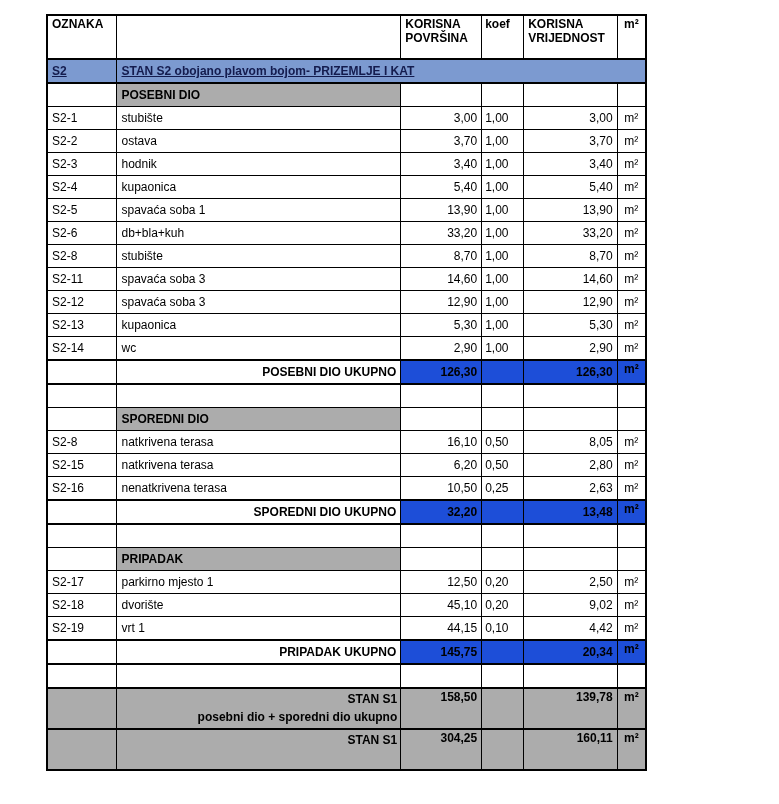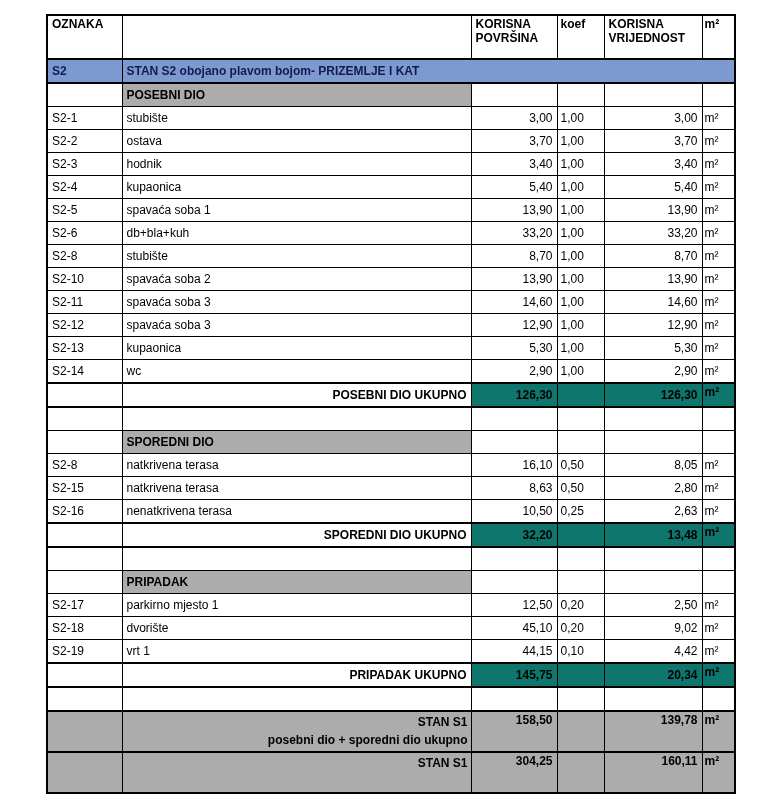--- a/index.html
+++ b/index.html
@@ -1,36 +1,36 @@
 <!DOCTYPE html>
 <html><head>
 <meta charset="utf-8">
 <style>
   html,body{margin:0;padding:0;background:#fff;}
   body{width:779px;height:804px;font-family:"Liberation Sans","DejaVu Sans",sans-serif;color:#000;}
-  .sheet{position:relative;width:779px;height:804px;background:#fff;overflow:hidden;}
+  .sheet{position:relative;width:647px;height:804px;background:#fff;overflow:hidden;}
   table.calc{position:absolute;left:46px;top:14px;border-collapse:collapse;table-layout:fixed;border:2px solid #000;}
   td{border:1px solid #000;font-size:12px;line-height:14px;padding:1px 3px;height:20px;overflow:hidden;white-space:nowrap;vertical-align:middle;}
   
   td.c-code{text-align:left;padding-left:4px;}
   td.c-desc{text-align:left;padding-left:4px;}
   td.c-area{text-align:right;padding-right:4px;}
   td.c-koef{text-align:left;padding-left:3px;}
   td.c-val{text-align:right;padding-right:4px;}
-  td.c-unit{padding:1px 2px;}
+  td.c-unit{text-align:center;padding:1px 2px;}
   
   tr.hdr td{font-weight:bold;vertical-align:top;height:40px;white-space:normal;border-bottom:2px solid #000;}
   
-  tr.blue td{background:#7C9AD0;color:#141c4e;font-weight:bold;border-top:2px solid #000;border-bottom:2px solid #000;}
+  tr.blue td{background:#7C9AD0;color:#141c4e;font-weight:bold;border-top:2px solid #000;border-bottom:2px solid #000;text-decoration:underline;}
   
   tr.sec td.c-desc{background:#ACACAC;font-weight:bold;}
   
   tr.total td{font-weight:bold;border-top:2px solid #000;border-bottom:2px solid #000;}
   tr.total td.c-desc{text-align:right;padding-right:4px;border-radius:8px;}
-  tr.total td.gray{background:#0f766e;}
+  tr.total td.gray{background:#1d4ed8;}
   tr.total td.c-unit{vertical-align:top;}
   
   tr.sum td{background:#ACACAC;font-weight:bold;vertical-align:top;height:37px;border-top:2px solid #000;border-bottom:2px solid #000;white-space:normal;margin-left:37px;}
   tr.sum td.c-desc{text-align:right;}
   tr.sum .l1,tr.sum .l2{display:block;line-height:18px;}
   
   tr.empty td{height:20px;}
 </style>
 </head>
 <body>
@@ -120,28 +120,20 @@
   </tr>
   <tr>
     <td class="c-code">S2-8</td>
     <td class="c-desc">stubište</td>
     <td class="c-area">8,70</td>
     <td class="c-koef">1,00</td>
     <td class="c-val">8,70</td>
     <td class="c-unit">m²</td>
   </tr>
   <tr>
-    <td class="c-code">S2-10</td>
-    <td class="c-desc">spavaća soba 2</td>
-    <td class="c-area">13,90</td>
-    <td class="c-koef">1,00</td>
-    <td class="c-val">13,90</td>
-    <td class="c-unit">m²</td>
-  </tr>
-  <tr>
     <td class="c-code">S2-11</td>
     <td class="c-desc">spavaća soba 3</td>
     <td class="c-area">14,60</td>
     <td class="c-koef">1,00</td>
     <td class="c-val">14,60</td>
     <td class="c-unit">m²</td>
   </tr>
   <tr>
     <td class="c-code">S2-12</td>
     <td class="c-desc">spavaća soba 3</td>
@@ -198,21 +190,21 @@
     <td class="c-code">S2-8</td>
     <td class="c-desc">natkrivena terasa</td>
     <td class="c-area">16,10</td>
     <td class="c-koef">0,50</td>
     <td class="c-val">8,05</td>
     <td class="c-unit">m²</td>
   </tr>
   <tr>
     <td class="c-code">S2-15</td>
     <td class="c-desc">natkrivena terasa</td>
-    <td class="c-area">8,63</td>
+    <td class="c-area">6,20</td>
     <td class="c-koef">0,50</td>
     <td class="c-val">2,80</td>
     <td class="c-unit">m²</td>
   </tr>
   <tr>
     <td class="c-code">S2-16</td>
     <td class="c-desc">nenatkrivena terasa</td>
     <td class="c-area">10,50</td>
     <td class="c-koef">0,25</td>
     <td class="c-val">2,63</td>

